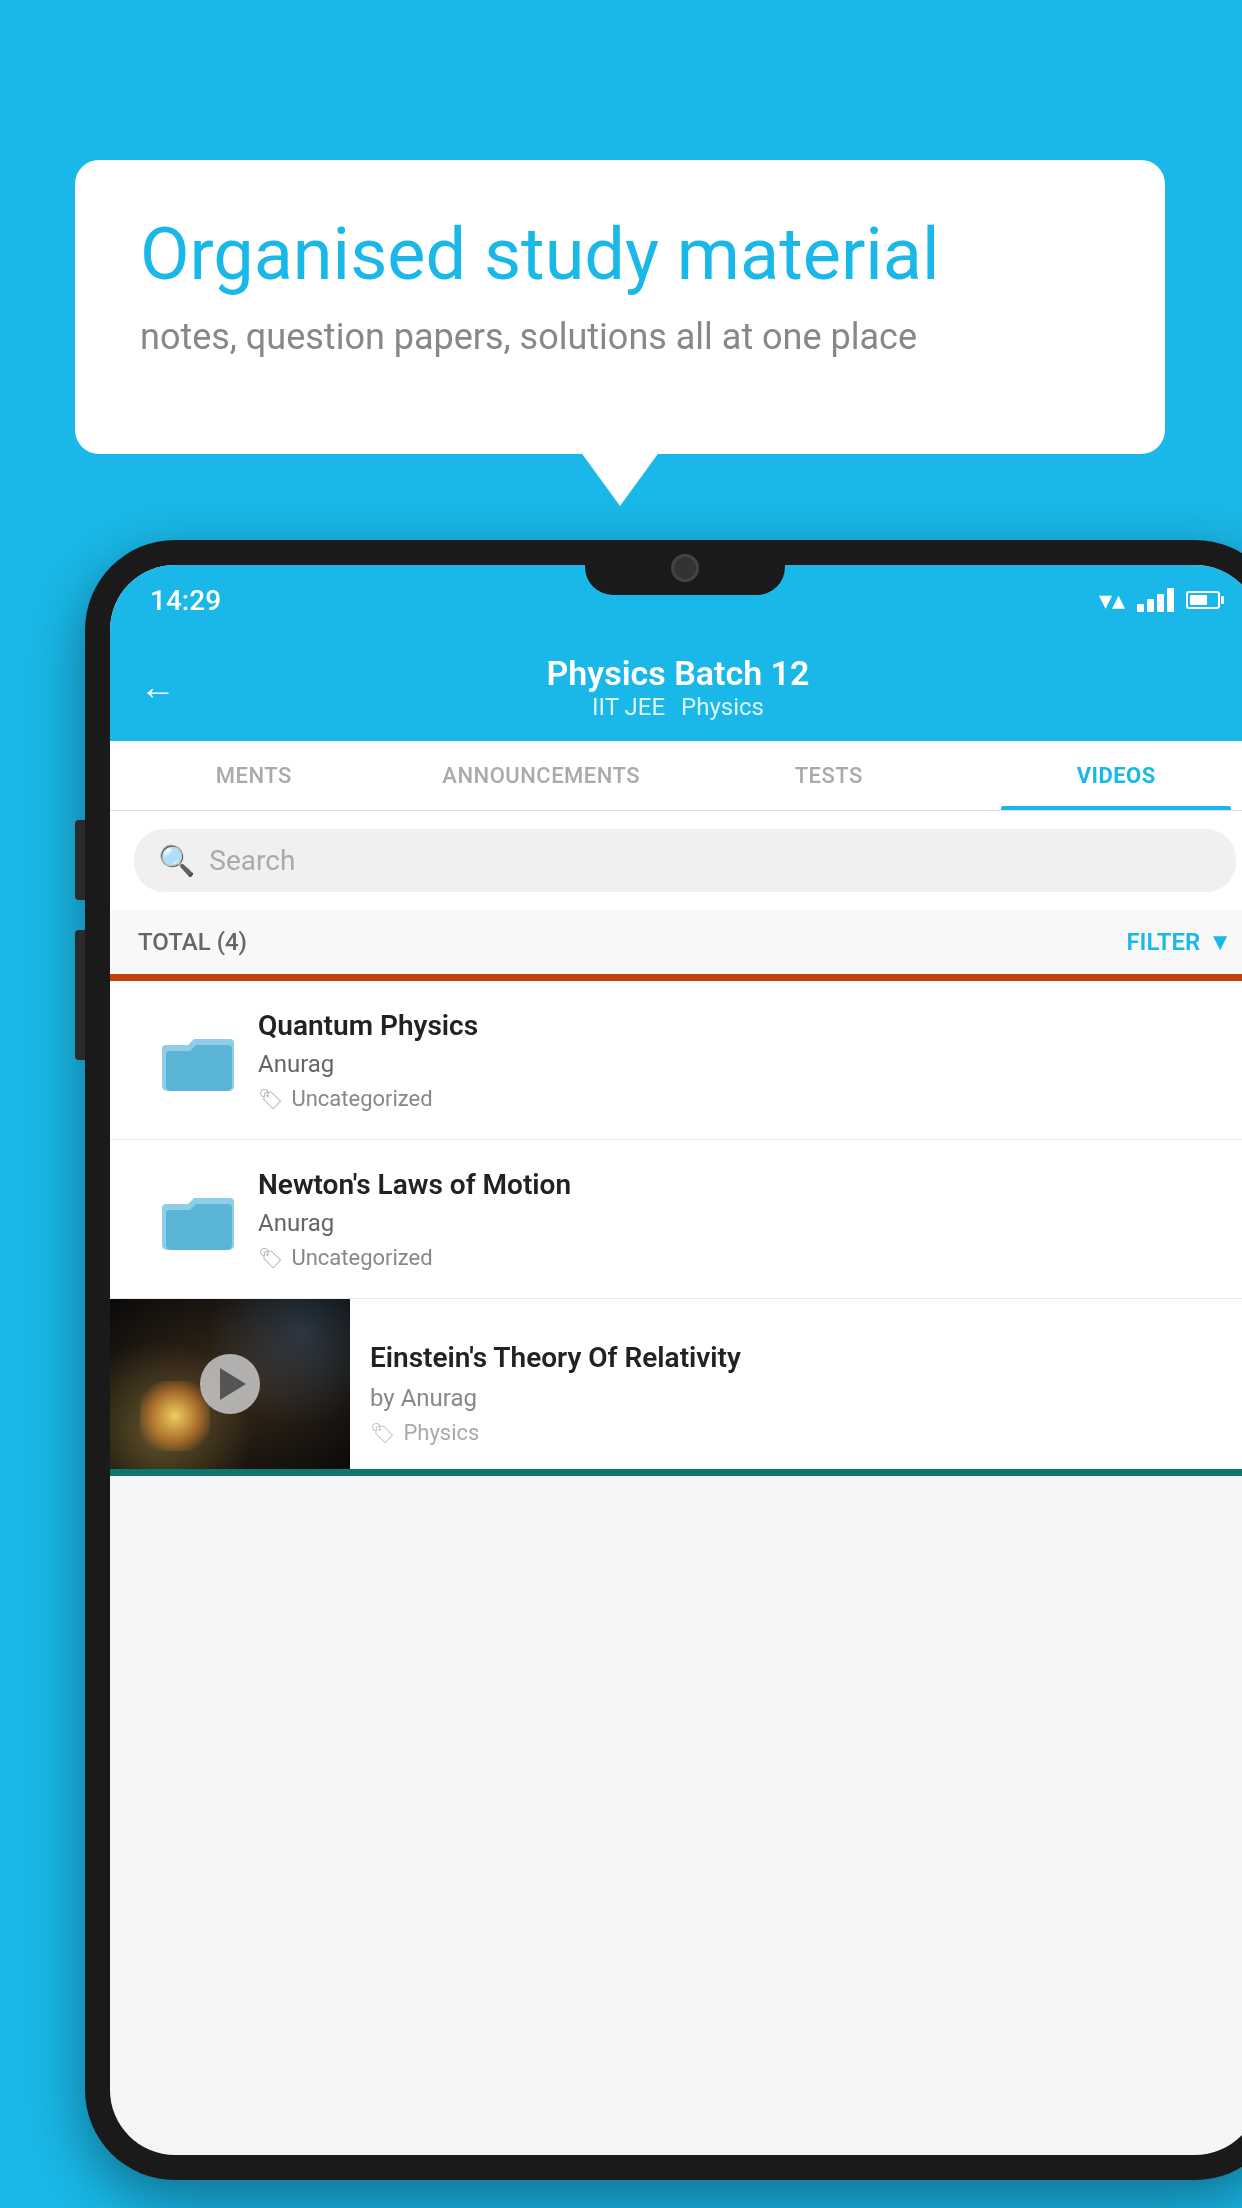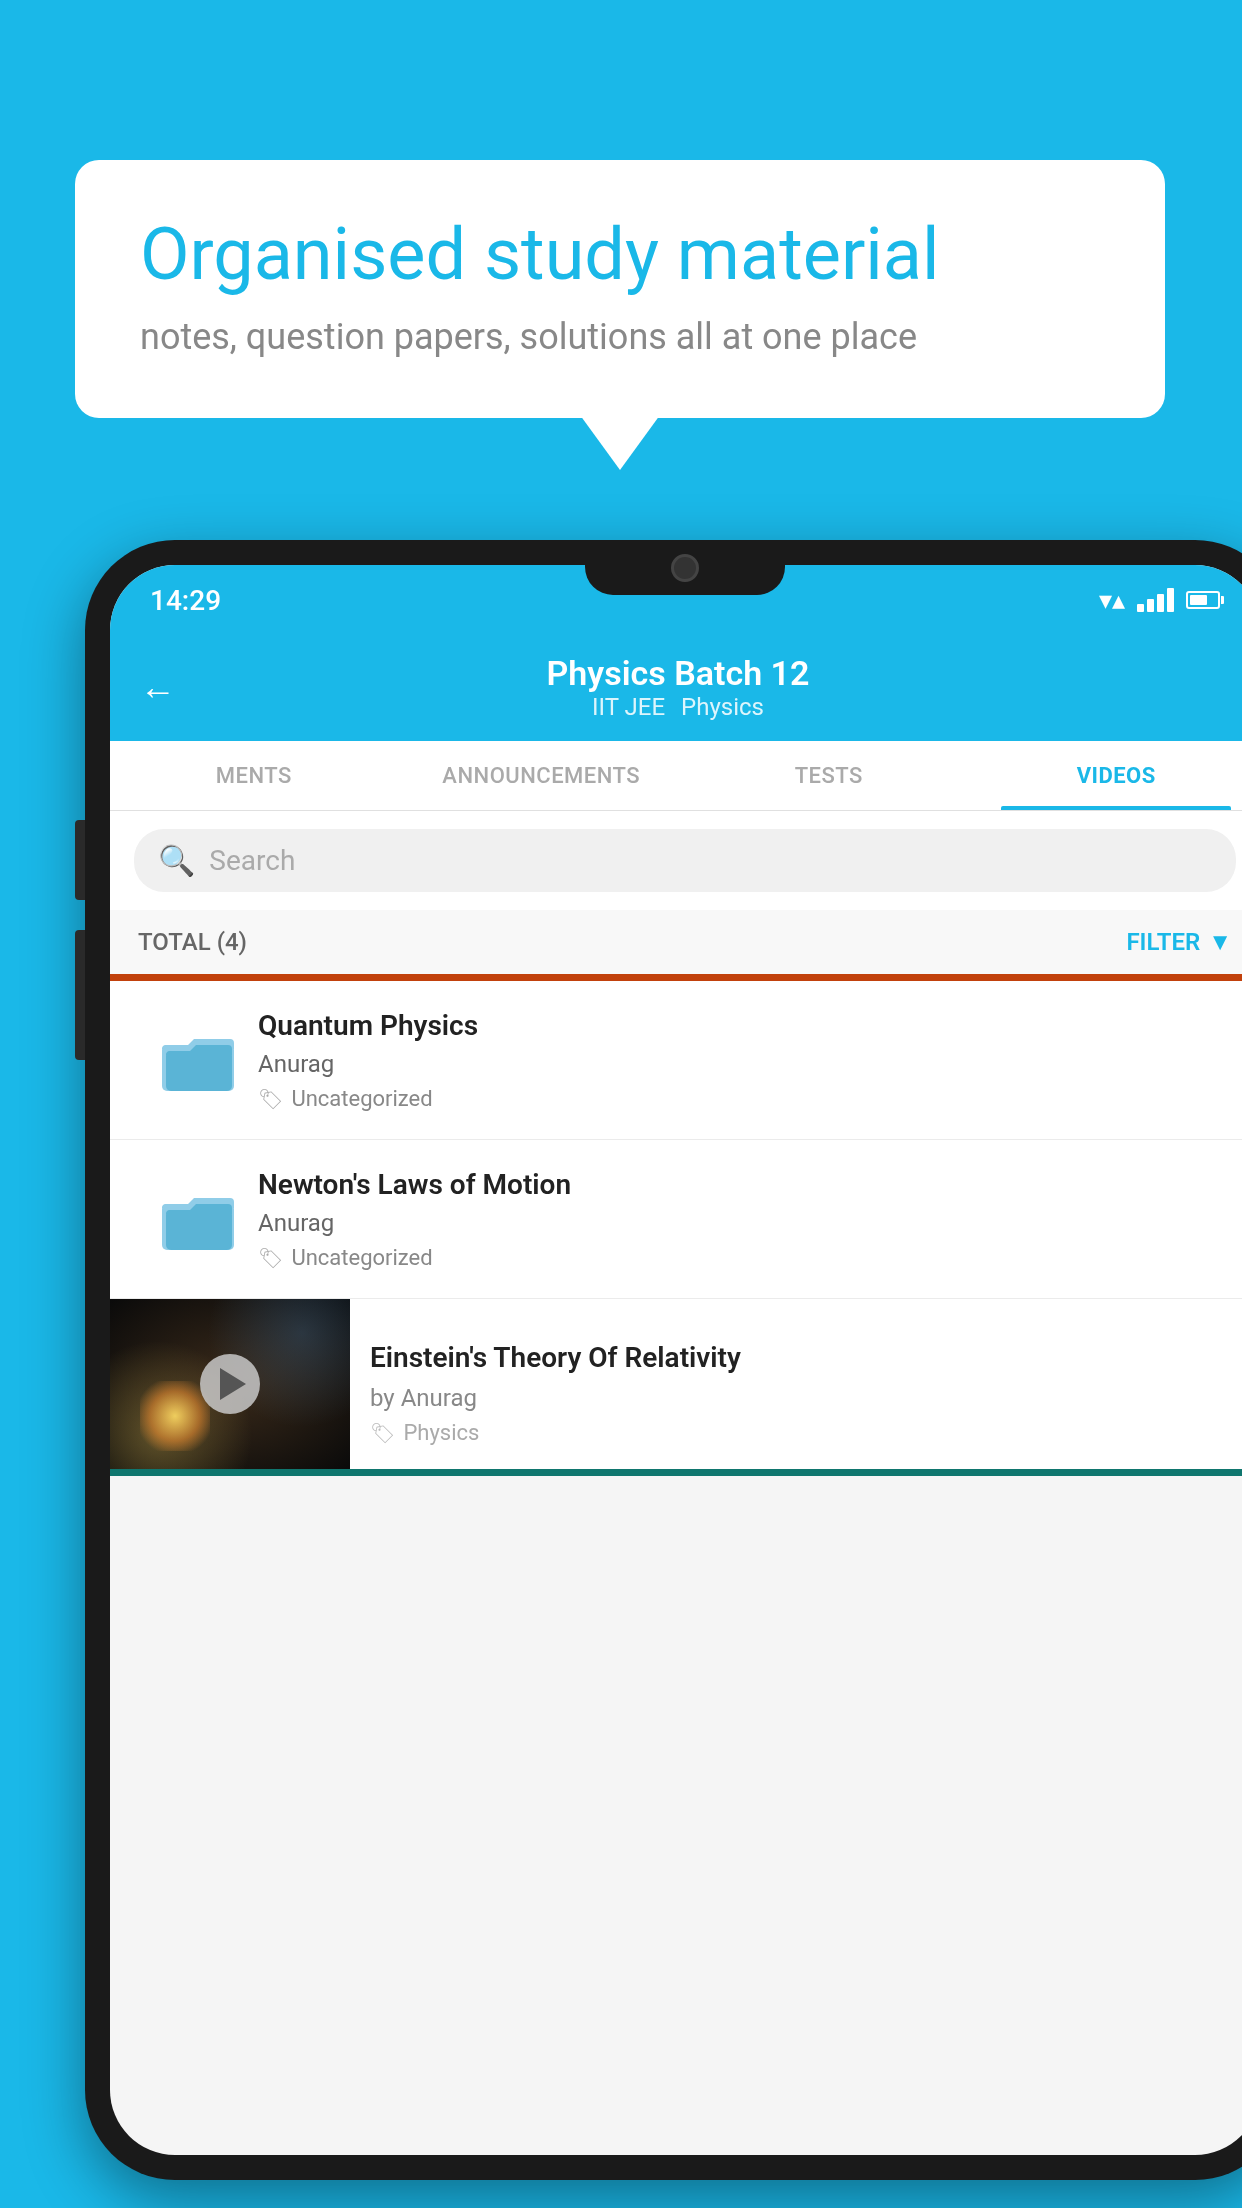--- a/index.html
+++ b/index.html
@@ -14,21 +14,21 @@
     }
 
     
     .speech-bubble {
       position: absolute;
       top: 160px;
       left: 75px;
       width: 1090px;
       background: white;
       border-radius: 24px;
-      padding: 55px 65px 60px 65px;
+      padding: 55px 65px 96px 65px;
     }
 
     .speech-bubble::after {
       content: '';
       position: absolute;
       bottom: -52px;
       left: 50%;
       transform: translateX(-50%);
       width: 0;
       height: 0;

